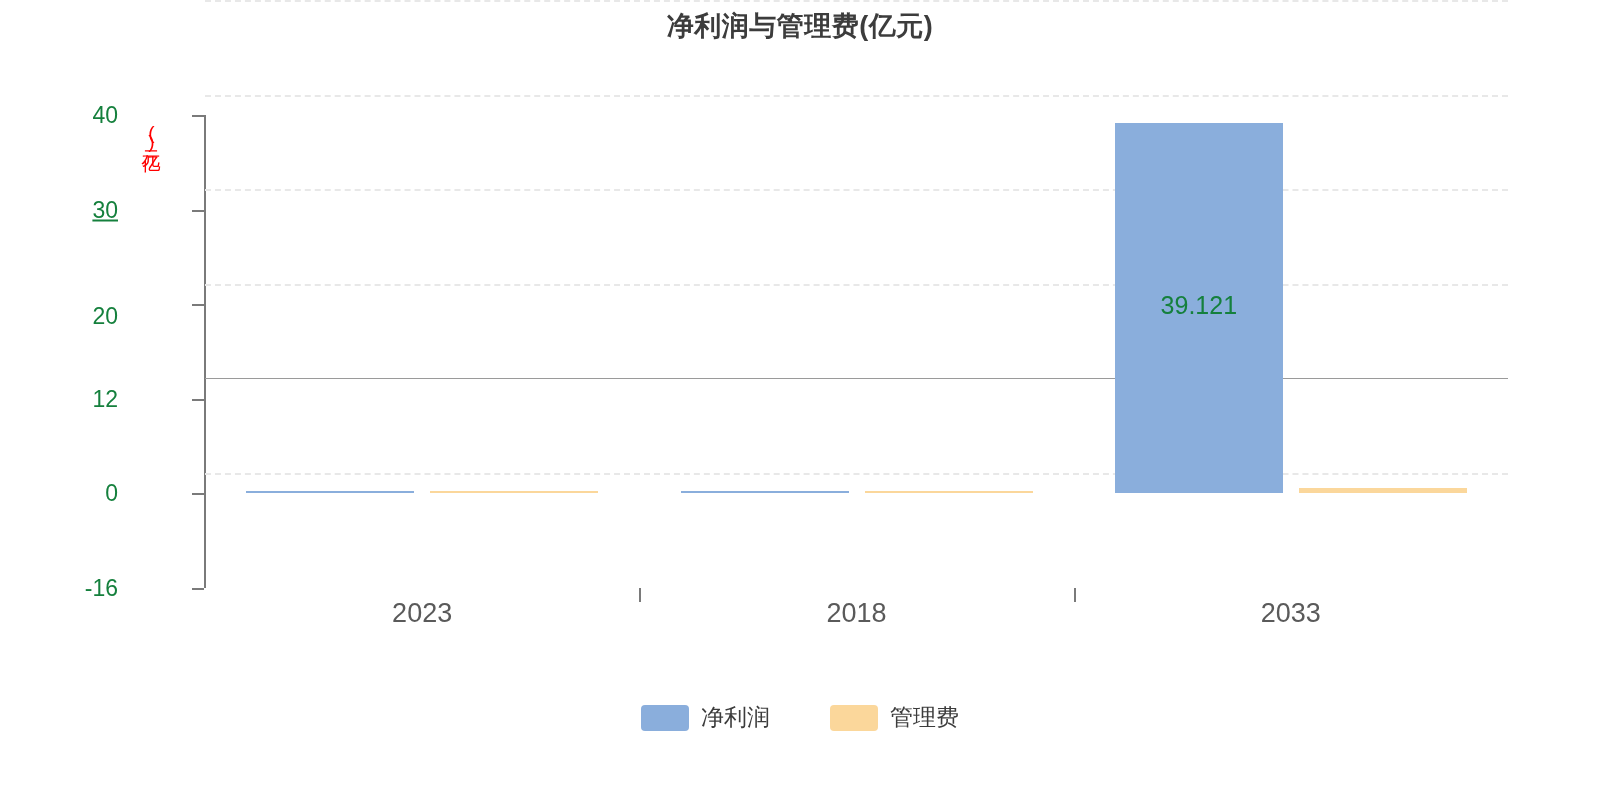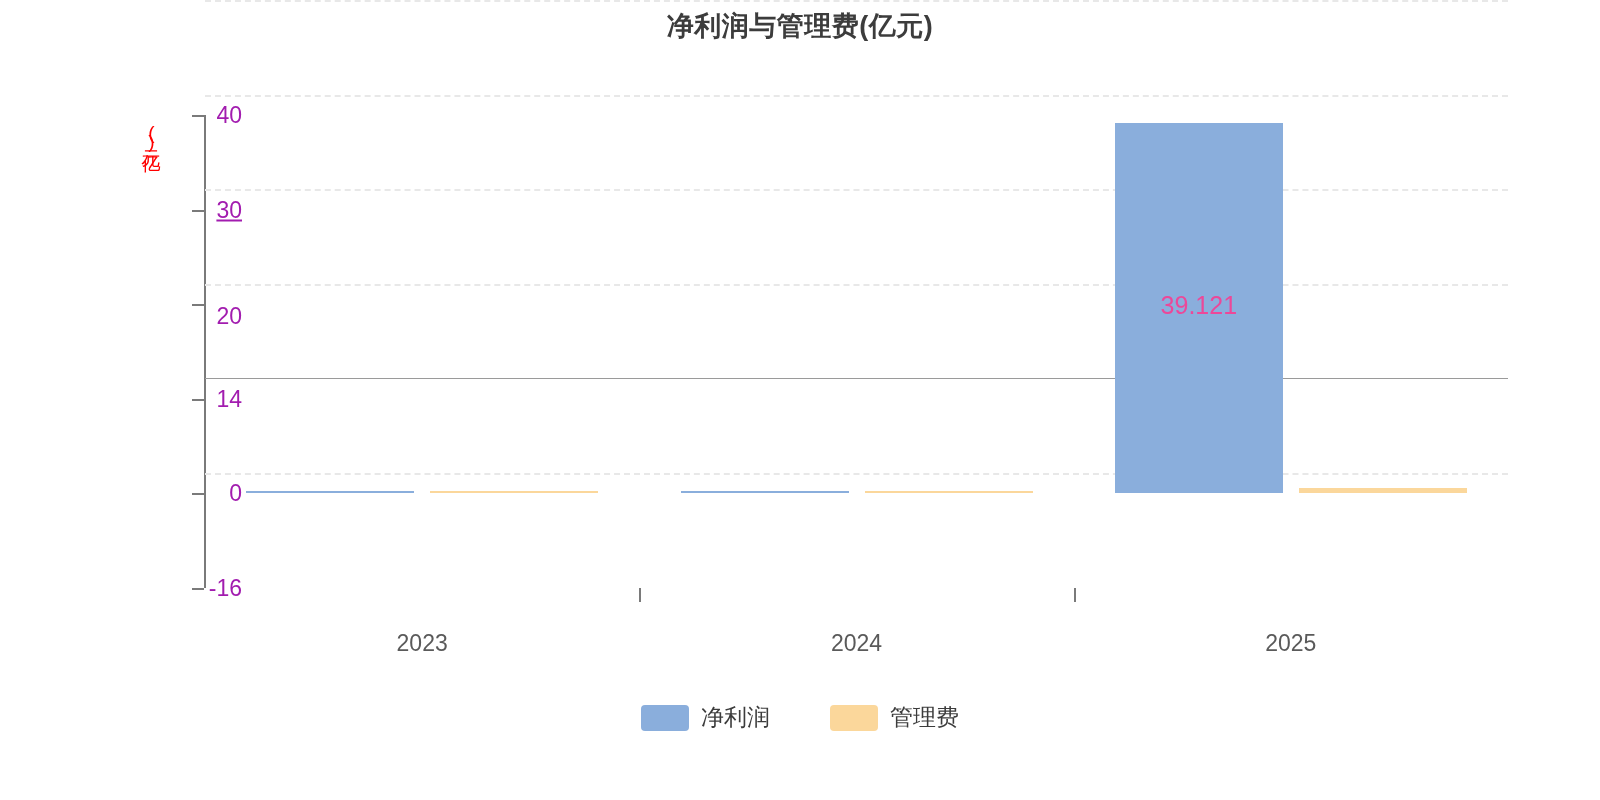--- a/index.html
+++ b/index.html
@@ -69,25 +69,25 @@
   .y-tick-mark {
     position: absolute;
     left: 192px;
     width: 12px;
     height: 0;
     border-top: 2px solid #7a7a7a;
   }
 
   .y-tick-label {
     position: absolute;
-    right: 1348px;
+    right: 1472px;
     width: 120px;
     text-align: right;
     font-size: 23px;
-    color: #a21caf;
+    color: #15803d;
     transform: translateY(-50%);
     padding-right: 10px;
     box-sizing: border-box;
   }
 
   .y-axis-unit {
     position: absolute;
     left: 138px;
     top: 122px;
     font-size: 19px;
@@ -100,43 +100,42 @@
 
   
   .bar {
     position: absolute;
   }
 
   
   .bar-label {
     position: absolute;
     font-size: 25px;
-    color: #ec4899;
+    color: #15803d;
     text-align: center;
     transform: translateX(-50%);
     white-space: nowrap;
   }
 
   
   .x-tick-mark {
     position: absolute;
     top: 588px;
     width: 0;
     height: 14px;
     border-left: 2px solid #7a7a7a;
   }
   .x-tick-label {
     position: absolute;
     top: 598px;
     width: 200px;
     text-align: center;
     transform: translateX(-50%);
-    font-size: 23px;
+    font-size: 27px;
     color: #5a5a5a;
-    margin-top: 32px;
   }
 
   
   .legend {
     position: absolute;
     left: 0;
     top: 702px;
     width: 1600px;
     display: flex;
     justify-content: center;
@@ -191,21 +190,21 @@
       <div class="gridline" style="top: 473px; left: 205px; width: 1303px; position: absolute;"></div>
     </div>
   <div id="ytick-layer">
       <div class="y-tick-mark" style="top: 115px;"></div>
       <div class="y-tick-label" style="top: 115px;">40</div>
       <div class="y-tick-mark" style="top: 209.6px;"></div>
       <div class="y-tick-label" style="top: 209.6px; text-decoration: underline;">30</div>
       <div class="y-tick-mark" style="top: 304.2px;"></div>
       <div class="y-tick-label" style="top: 304.2px; margin-top: 12px;">20</div>
       <div class="y-tick-mark" style="top: 398.8px;"></div>
-      <div class="y-tick-label" style="top: 398.8px;">14</div>
+      <div class="y-tick-label" style="top: 398.8px;">12</div>
       <div class="y-tick-mark" style="top: 493.4px;"></div>
       <div class="y-tick-label" style="top: 493.4px;">0</div>
       <div class="y-tick-mark" style="top: 588px;"></div>
       <div class="y-tick-label" style="top: 588px;">-16</div>
     </div>
 
   <div class="plot-area" id="plot-area">
       <div class="bar" style="left: 41.1667px; top: 376.4px; width: 168px; height: 2px; background: rgb(138, 174, 220);"></div>
       <div class="bar" style="left: 225.167px; top: 376.4px; width: 168px; height: 2px; background: rgb(251, 215, 155);"></div>
       <div class="bar" style="left: 475.5px; top: 376.4px; width: 168px; height: 2px; background: rgb(138, 174, 220);"></div>
@@ -214,23 +213,23 @@
       <div class="bar" style="left: 1093.83px; top: 373.197px; width: 168px; height: 5.203px; background: rgb(251, 215, 155);"></div>
     </div>
 
   <div id="barlabel-layer">
       <div class="bar-label" style="left: 1198.83px; top: 291.358px;">39.121</div>
     </div>
 
   <div id="xtick-layer">
       <div class="x-tick-label" style="left: 422.167px;">2023</div>
       <div class="x-tick-mark" style="left: 639.333px;"></div>
-      <div class="x-tick-label" style="left: 856.5px;">2024</div>
+      <div class="x-tick-label" style="left: 856.5px;">2018</div>
       <div class="x-tick-mark" style="left: 1073.67px;"></div>
-      <div class="x-tick-label" style="left: 1290.83px;">2025</div>
+      <div class="x-tick-label" style="left: 1290.83px;">2033</div>
     </div>
 
   <div class="legend" id="legend">
       <div class="legend-item">
         <div class="legend-swatch" style="background: rgb(138, 174, 220);"></div>
         <div class="legend-text">净利润</div>
       </div>
       <div class="legend-item">
         <div class="legend-swatch" style="background: rgb(251, 215, 155);"></div>
         <div class="legend-text">管理费</div>

